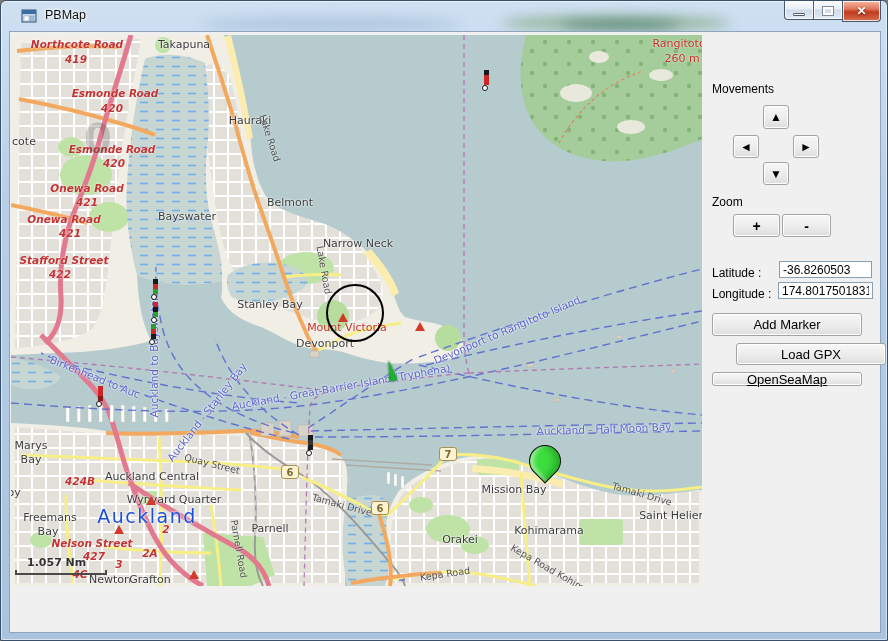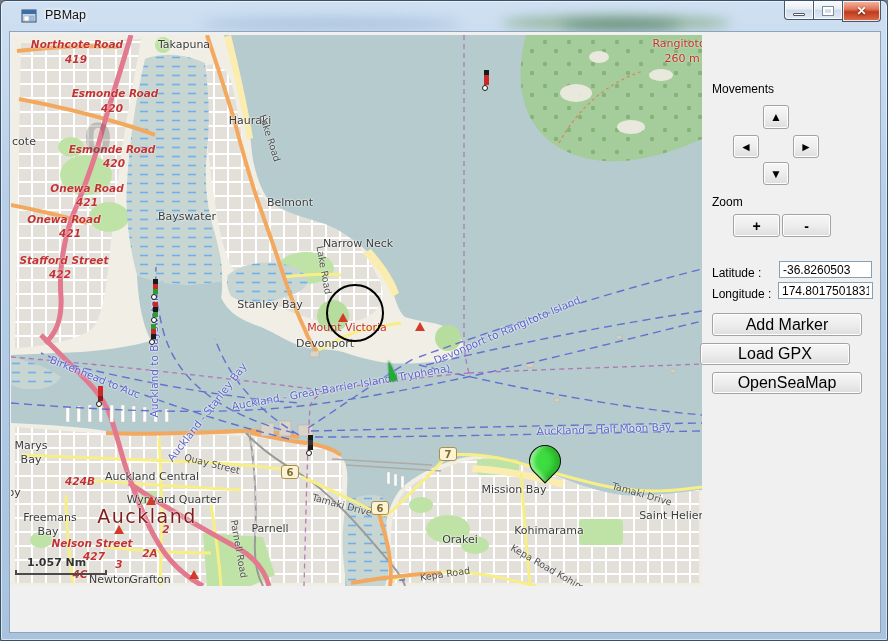--- a/index.html
+++ b/index.html
@@ -35,21 +35,21 @@
   
   .client{position:absolute;left:8px;top:30px;width:872px;height:602px;
     background:#f0f0f0;border:1px solid #8da4bc;}
   
   .map{position:absolute;left:1px;top:3px;width:691px;height:551px;overflow:hidden;background:#b5cbce;}
   .map svg{position:absolute;left:0;top:0;}
   .overlay{position:absolute;left:0;top:0;width:100%;height:100%;pointer-events:none;z-index:3;}
   .ml{position:absolute;transform:translate(-50%,-50%);white-space:nowrap;
       font-family:"DejaVu Sans",sans-serif;line-height:1;}
   .place{font-size:11px;color:#3a3a3a;text-shadow:0 0 2px #fff,0 0 2px #fff;}
-  .city{font-size:19px;color:#7f1d1d;letter-spacing:1.5px;text-shadow:0 0 2px #fff,0 0 3px #fff;}
+  .city{font-size:19px;color:#1d4ed8;letter-spacing:1.5px;text-shadow:0 0 2px #fff,0 0 3px #fff;}
   .rr{font-size:10.5px;font-weight:bold;font-style:italic;color:#c23434;text-shadow:0 0 2px #fff;}
   .ref{font-size:10.5px;font-weight:bold;font-style:italic;color:#c23434;text-shadow:0 0 2px #fff;}
   .redplace{font-size:11px;color:#c43028;text-shadow:0 0 2px #fff;}
   .road{font-size:9.5px;color:#4f4f4f;text-shadow:0 0 2px #fff;}
   .route{font-size:10.5px;color:#5a62c8;text-shadow:0 0 2px #fff,0 0 2px #fff;}
   .wm{font-size:40px;font-weight:bold;color:rgba(70,70,70,.25);letter-spacing:2px;text-shadow:none;}
   .shield{position:absolute;transform:translate(-50%,-50%);width:18px;height:14px;
     background:#fdf3d3;border:1px solid #a8914f;border-radius:3px;color:#7a6a35;
     font:bold 10px "DejaVu Sans",sans-serif;display:flex;align-items:center;justify-content:center;}
   
@@ -65,21 +65,21 @@
     border-radius:50% 50% 50% 0;transform:rotate(-45deg);
     box-shadow:inset -4px -4px 6px rgba(0,90,0,.35), inset 3px 3px 4px rgba(255,255,255,.45);}
   .mk-circle{position:absolute;border:2.5px solid #000;border-radius:50%;}
   .scale{position:absolute;left:4px;top:521px;z-index:4;}
   .scale-text{font:bold 11px "DejaVu Sans",sans-serif;color:#333;text-shadow:0 0 2px #fff;margin-left:12px;}
   .scale-line{width:92px;height:5px;border-bottom:2px solid #4a4a4a;border-left:2px solid #4a4a4a;border-right:2px solid #4a4a4a;margin-top:1px;}
   
   .panel-label{position:absolute;font-size:12px;color:#000;}
   .win-btn{position:absolute;border:1px solid #a3a3a3;border-radius:3px;
     background:linear-gradient(#f7f7f7,#ececec 55%,#dddddd);
-    font-family:"Liberation Sans",sans-serif;font-size:16px;color:#000;
+    font-family:"Liberation Sans",sans-serif;font-size:13px;color:#000;
     display:flex;align-items:center;justify-content:center;cursor:default;
     box-shadow:inset 0 0 0 1px #fff;}
   .arrow-btn{font-size:12px;}
   .zoom-btn{font-size:14px;font-weight:bold;}
   .win-input{position:absolute;border:1px solid #86a0b5;background:#fff;
     font-family:"Liberation Sans",sans-serif;font-size:12px;color:#000;padding:1px 3px;}
 </style>
 </head>
 <body>
 
@@ -425,17 +425,17 @@
     <span class="panel-label" style="left:702px;top:163px;position:absolute;">Zoom</span>
     <button class="win-btn zoom-btn" style="left:723px;top:182px;width:47px;height:23px;">+</button>
     <button class="win-btn zoom-btn" style="left:772px;top:182px;width:49px;height:23px;">-</button>
 
     <span class="panel-label" style="left:702px;top:234px;position:absolute;">Latitude :</span>
     <input class="win-input" style="left: 769px; top: 229px; width: 93px; height: 17px;" value="-36.8260503">
     <span class="panel-label" style="left:702px;top:255px;position:absolute;">Longitude :</span>
     <input class="win-input" style="left: 768px; top: 250px; width: 95px; height: 17px;" value="174.8017501831">
 
     <button class="win-btn" style="left:702px;top:281px;width:150px;height:23px;">Add Marker</button>
-    <button class="win-btn" style="left:690px;top:311px;width:150px;height:22px;">Load GPX</button>
-    <button class="win-btn" style="left:702px;top:340px;width:150px;height:22px;">OpenSeaMap</button>
+    <button class="win-btn" style="left:726px;top:311px;width:150px;height:22px;">Load GPX</button>
+    <button class="win-btn" style="left:702px;top:340px;width:150px;height:14px;text-decoration:underline;">OpenSeaMap</button>
 
   </div>
 </div>
 
 </body></html>

